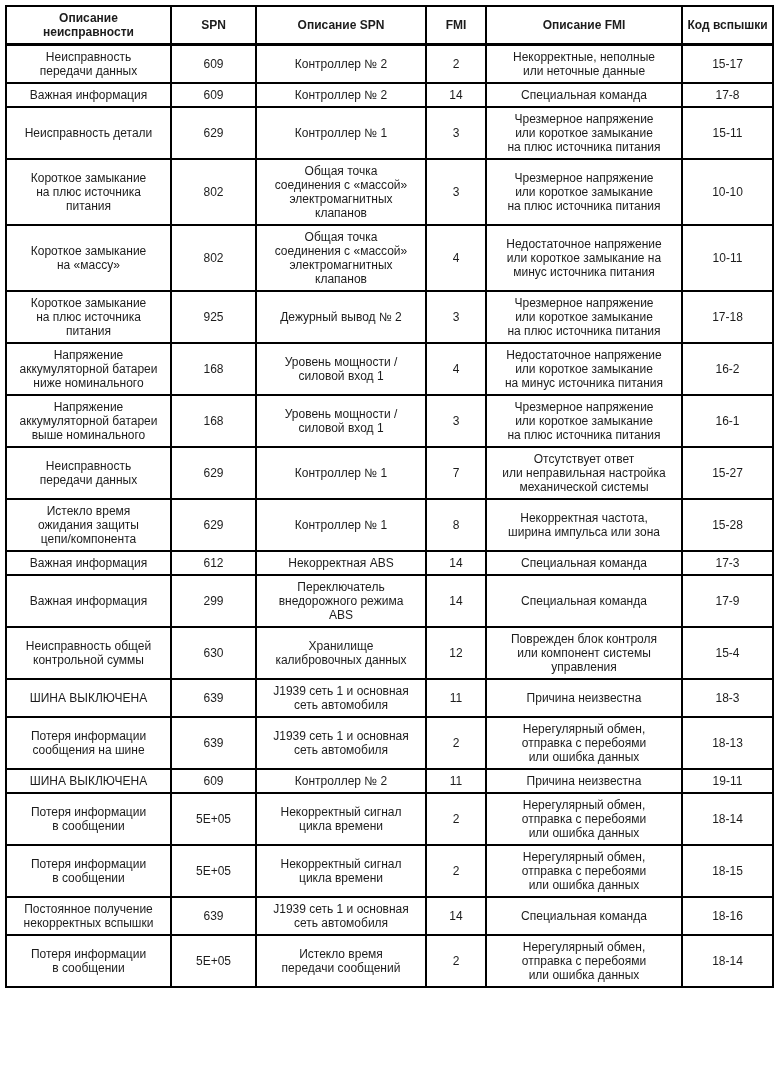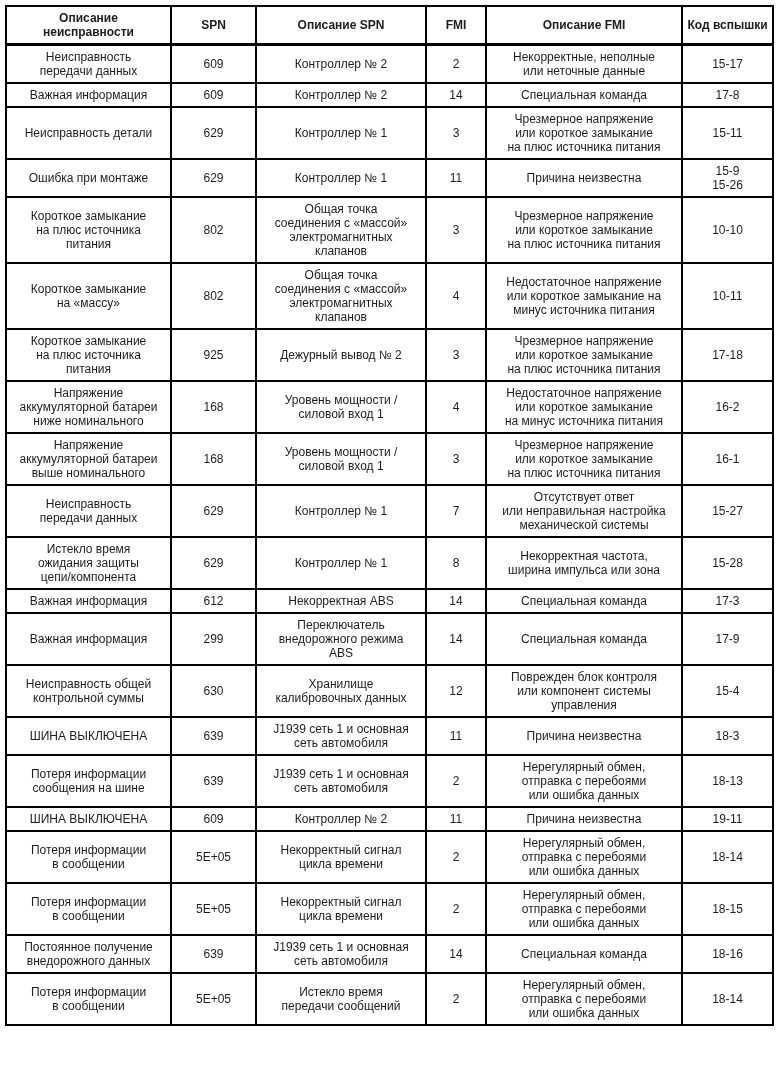--- a/index.html
+++ b/index.html
@@ -90,29 +90,20 @@
         <td>Неисправность детали</td>
         <td>629</td>
         <td>Контроллер № 1</td>
         <td>3</td>
         <td>Чрезмерное напряжение
 или короткое замыкание
 на плюс источника питания</td>
         <td>15-11</td>
       </tr>
       <tr>
-        <td>Ошибка при монтаже</td>
-        <td>629</td>
-        <td>Контроллер № 1</td>
-        <td>11</td>
-        <td>Причина неизвестна</td>
-        <td>15-9
-15-26</td>
-      </tr>
-      <tr>
         <td>Короткое замыкание
 на плюс источника
 питания</td>
         <td>802</td>
         <td>Общая точка
 соединения с «массой»
 электромагнитных
 клапанов</td>
         <td>3</td>
         <td>Чрезмерное напряжение
@@ -272,21 +263,21 @@
         <td>Некорректный сигнал
 цикла времени</td>
         <td>2</td>
         <td>Нерегулярный обмен,
 отправка с перебоями
 или ошибка данных</td>
         <td>18-15</td>
       </tr>
       <tr>
         <td>Постоянное получение
-внедорожного данных</td>
+некорректных вспышки</td>
         <td>639</td>
         <td>J1939 сеть 1 и основная
 сеть автомобиля</td>
         <td>14</td>
         <td>Специальная команда</td>
         <td>18-16</td>
       </tr>
       <tr>
         <td>Потеря информации
 в сообщении</td>

